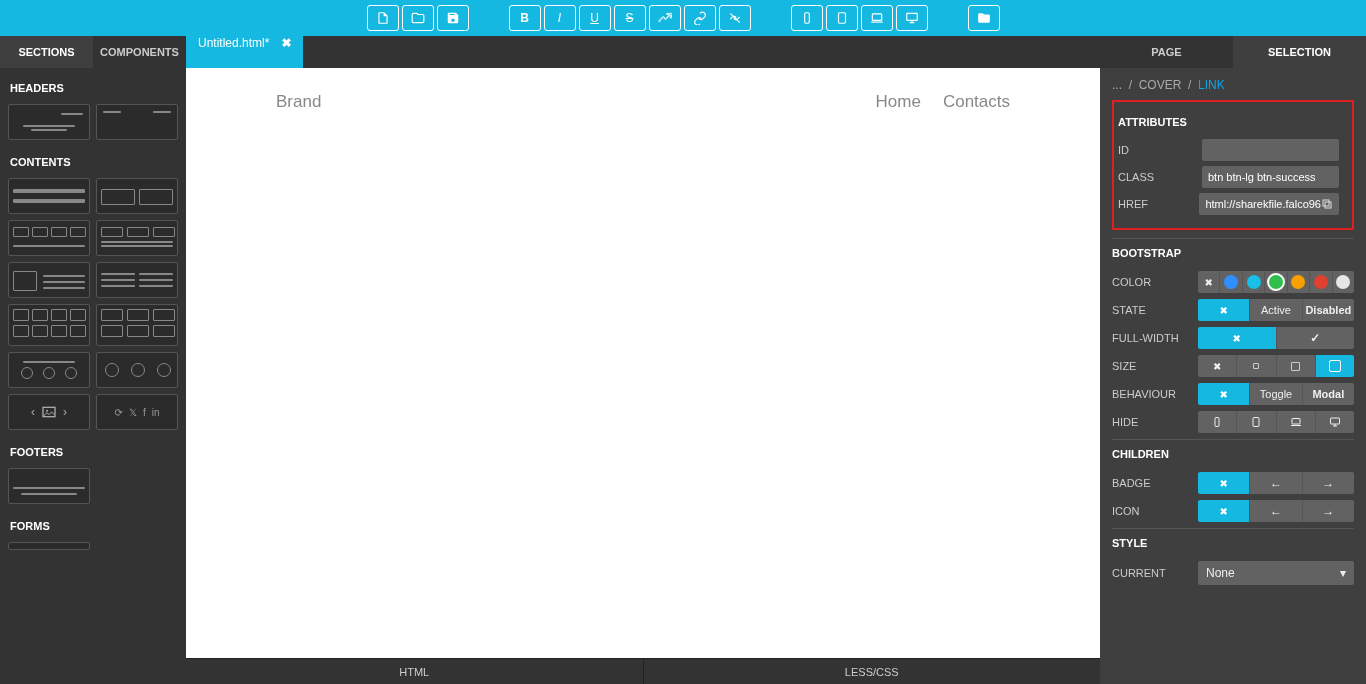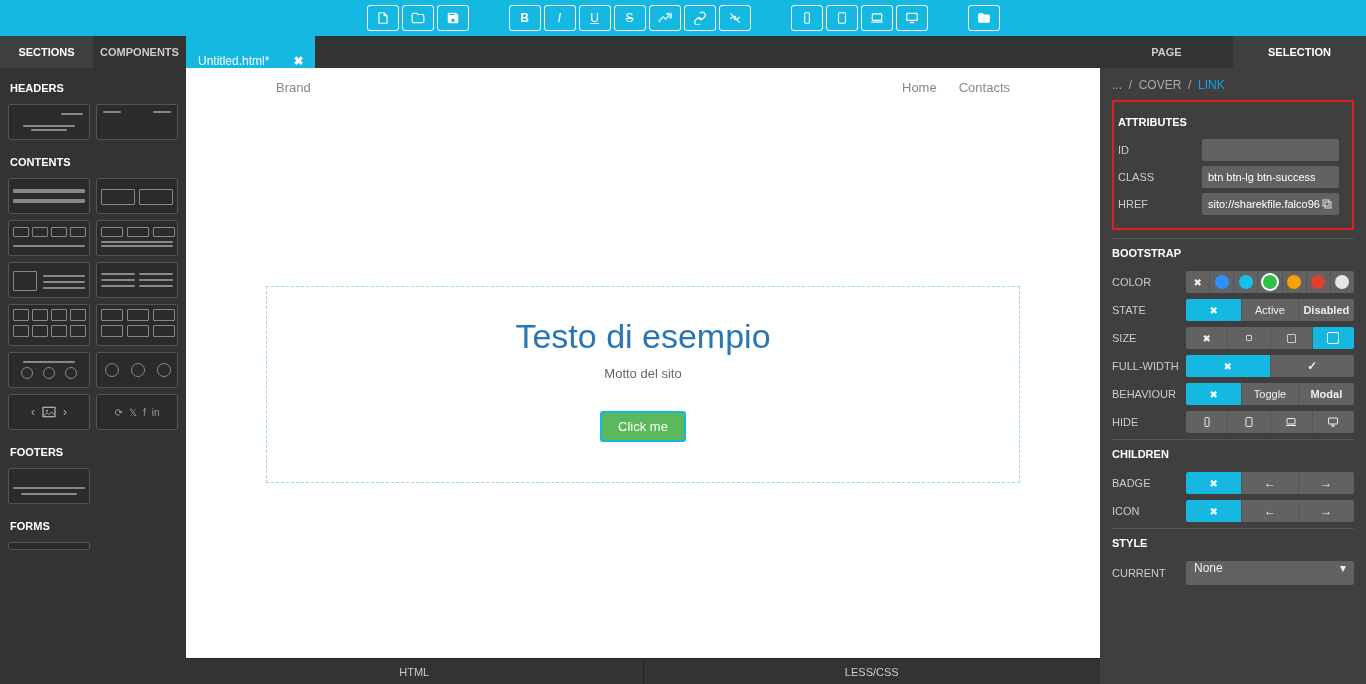--- a/index.html
+++ b/index.html
@@ -9,42 +9,42 @@
 .top-toolbar { background: #14b8e0; height: 36px; display: flex; justify-content: center; align-items: center; gap: 40px; }
 .toolbar-group { display: flex; gap: 3px; }
 .toolbar-btn { width: 32px; height: 26px; border: 1.5px solid #fff; border-radius: 3px; display: flex; align-items: center; justify-content: center; cursor: pointer; color: #fff; }
 .toolbar-btn svg { width: 14px; height: 14px; }
 
 
 .second-bar { background: #333; height: 32px; display: flex; position: relative; }
 .left-tabs { width: 186px; display: flex; }
 .left-tab { flex: 1; display: flex; align-items: center; justify-content: center; font-size: 11px; font-weight: 600; color: #ccc; cursor: pointer; }
 .left-tab.active { background: #3f3f3f; color: #fff; }
-.file-tab { background: #14b8e0; color: #fff; padding: 0 12px; display: flex; align-items: flex-end; gap: 24px; font-size: 12px; }
+.file-tab { background: #14b8e0; color: #fff; padding: 0 12px; display: flex; align-items: flex-start; gap: 12px; font-size: 12px; }
 .file-tab .close { cursor: pointer; font-weight: bold; }
 .right-tabs { position: absolute; right: 0; top: 0; width: 266px; display: flex; height: 32px; }
 .right-tab { flex: 1; display: flex; align-items: center; justify-content: center; font-size: 11px; font-weight: 600; color: #ccc; cursor: pointer; }
 .right-tab.active { background: #3f3f3f; color: #fff; }
 
 
 .main { display: flex; height: calc(684px - 36px - 32px); }
 
 
 .left-panel { width: 186px; background: #333; overflow-y: auto; padding: 8px 0; }
 .section-title { color: #fff; font-size: 11px; font-weight: 600; padding: 6px 10px; }
 .thumbs { display: flex; flex-wrap: wrap; gap: 6px; padding: 4px 8px 10px 8px; }
 .thumb { width: 82px; height: 36px; background: #2b2b2b; border: 1px solid #555; border-radius: 2px; cursor: pointer; position: relative; overflow: hidden; }
 .thumb-content { position: absolute; inset: 4px; }
 .th-line { background: #888; border-radius: 1px; position: absolute; }
 .thumb.tall { height: 42px; }
 
 
 .canvas-area { flex: 1; background: #444; position: relative; display: flex; flex-direction: column; }
 .canvas-stage { flex: 1; background: #fff; margin: 0; position: relative; }
-.preview-nav { display: flex; justify-content: space-between; padding: 12px 90px 8px 90px; font-size: 13px; color: #888; }
+.preview-nav { display: flex; justify-content: space-between; padding: 24px 90px 8px 90px; font-size: 17px; color: #888; }
 .preview-nav-right { display: flex; gap: 22px; }
 .preview-nav-right span, .preview-brand { cursor: pointer; }
 .jumbotron-outline { position: absolute; left: 80px; right: 80px; top: 218px; border: 1px dashed #9ad6f0; padding: 30px 20px 40px 20px; text-align: center; }
 .jumbo-title { color: #2876b3; font-size: 34px; font-weight: 400; margin-bottom: 10px; }
 .jumbo-sub { color: #666; font-size: 13px; margin-bottom: 30px; }
 .click-btn { display: inline-block; background: #5cb85c; border: 2px solid #14b8e0; color: #fff; padding: 6px 16px; font-size: 13px; border-radius: 3px; cursor: pointer; }
 
 
 .bottom-bar { height: 26px; background: #333; display: flex; color: #ccc; font-size: 11px; border-top: 1px solid #222; }
 .bottom-tab { flex: 1; display: flex; align-items: center; justify-content: center; cursor: pointer; }
@@ -56,29 +56,29 @@
 .breadcrumb .bc-link { color: #0ea5e9; }
 .breadcrumb .bc-dots { color: #aaa; }
 .panel-heading { color: #fff; font-size: 11px; font-weight: 600; padding: 8px 0 6px 0; border-top: 1px solid #555; margin-top: 6px; }
 .panel-heading.first { border-top: none; margin-top: 0; }
 
 .attr-box { border: 2px solid #e02020; border-radius: 1px; padding: 6px 13px 8px 4px; margin-bottom: 8px; }
 .attr-row { display: flex; align-items: center; margin: 5px 0; gap: 24px; }
 .attr-label { width: 60px; font-size: 11px; color: #ccc; }
 .attr-input { flex: 1; background: #626262; border: none; color: #fff; font-size: 11px; padding: 5px 6px; border-radius: 2px; height: 22px; display: flex; align-items: center; justify-content: space-between; }
 
-.prop-row { display: flex; align-items: center; margin: 6px 0; gap: 0; }
+.prop-row { display: flex; align-items: center; margin: 6px 0; gap: 12px; }
 .prop-label { width: 74px; font-size: 11px; color: #ccc; }
 .btn-strip { display: flex; flex: 1; border-radius: 2px; overflow: hidden; }
 .strip-btn { flex: 1; background: #626262; height: 22px; display: flex; align-items: center; justify-content: center; cursor: pointer; font-size: 11px; color: #eee; border-right: 1px solid #555; }
 .strip-btn:last-child { border-right: none; font-weight: bold; }
 .strip-btn.active { background: #14b8e0; color: #fff; }
 .color-dot { width: 14px; height: 14px; border-radius: 50%; }
 
-.select-box { flex: 1; background: #626262; color: #eee; font-size: 12px; height: 24px; border-radius: 2px; display: flex; align-items: flex-start; padding: 0 8px; justify-content: space-between; cursor: pointer; }
+.select-box { flex: 1; background: #626262; color: #eee; font-size: 12px; height: 24px; border-radius: 2px; display: flex; align-items: center; padding: 0 8px; justify-content: space-between; cursor: pointer; }
 
 svg { fill: currentColor; }
 .icon-x::before { content: "✖"; font-size: 10px; }
 .icon-check::before { content: "✓"; font-size: 12px; }
 .icon-left::before { content: "←"; font-size: 12px; }
 .icon-right::before { content: "→"; font-size: 12px; }
 
 
 .th-social { display:flex; gap:6px; align-items:center; justify-content:center; height:100%; color:#999; font-size:10px;}
 .th-arrows { display:flex; gap:6px; align-items:center; justify-content:center; height:100%; color:#aaa; font-size:12px;}
@@ -327,25 +327,20 @@
 
   <div class="canvas-area">
     <div class="canvas-stage">
       <div class="preview-nav">
         <span class="preview-brand">Brand</span>
         <div class="preview-nav-right">
           <span>Home</span>
           <span>Contacts</span>
         </div>
       </div>
-      <div class="jumbotron-outline">
-        <div class="jumbo-title">Testo di esempio</div>
-        <div class="jumbo-sub">Motto del sito</div>
-        <div class="click-btn">Click me</div>
-      </div>
     </div>
     <div class="bottom-bar">
       <div class="bottom-tab">HTML</div>
       <div class="bottom-tab">LESS/CSS</div>
     </div>
   </div>
 
   <div class="right-panel">
     <div class="breadcrumb">
       <span class="bc-dots">...</span>
@@ -365,21 +360,21 @@
       </div>
       <div class="attr-row">
         <div class="attr-label">CLASS</div>
         <div class="attr-input">
             <span>btn btn-lg btn-success</span>
           </div>
       </div>
       <div class="attr-row">
         <div class="attr-label">HREF</div>
         <div class="attr-input">
-          <span style="white-space:nowrap;overflow:hidden;text-overflow:ellipsis;max-width:120px">sito://sharekfile.falco96</span>
+          <span style="white-space:nowrap;overflow:hidden;text-overflow:ellipsis;max-width:120px">html://sharekfile.falco96</span>
           <svg width="12" height="12" viewBox="0 0 24 24">
               <rect x="8" y="8" width="12" height="12" fill="none" stroke="#ddd" stroke-width="2"></rect>
               <rect x="4" y="4" width="12" height="12" fill="none" stroke="#ddd" stroke-width="2"></rect>
             </svg>
         </div>
       </div>
     </div>
 
     <div class="panel-heading">BOOTSTRAP</div>
     <div class="prop-row">
@@ -412,44 +407,44 @@
       <div class="prop-label">STATE</div>
       <div class="btn-strip">
         <div class="strip-btn active">
             <span class="icon-x"></span>
           </div>
         <div class="strip-btn">Active</div>
         <div class="strip-btn">Disabled</div>
       </div>
     </div>
     <div class="prop-row">
+      <div class="prop-label">FULL-WIDTH</div>
+      <div class="btn-strip">
+        <div class="strip-btn active">
+            <span class="icon-x"></span>
+          </div>
+        <div class="strip-btn">
+            <span class="icon-check"></span>
+          </div>
+      </div>
+    </div>
+    <div class="prop-row">
       <div class="prop-label">SIZE</div>
       <div class="btn-strip">
         <div class="strip-btn">
             <span class="icon-x"></span>
           </div>
         <div class="strip-btn">
             <div style="width:6px;height:6px;border:1px solid #ccc;border-radius:1px"></div>
           </div>
         <div class="strip-btn">
             <div style="width:9px;height:9px;border:1px solid #ccc;border-radius:1px"></div>
           </div>
         <div class="strip-btn active">
             <div style="width:12px;height:12px;border:1.5px solid #fff;border-radius:2px"></div>
-          </div>
-      </div>
-    </div>
-    <div class="prop-row">
-      <div class="prop-label">FULL-WIDTH</div>
-      <div class="btn-strip">
-        <div class="strip-btn active">
-            <span class="icon-x"></span>
-          </div>
-        <div class="strip-btn">
-            <span class="icon-check"></span>
           </div>
       </div>
     </div>
     <div class="prop-row">
       <div class="prop-label">BEHAVIOUR</div>
       <div class="btn-strip">
         <div class="strip-btn active">
             <span class="icon-x"></span>
           </div>
         <div class="strip-btn">Toggle</div>

